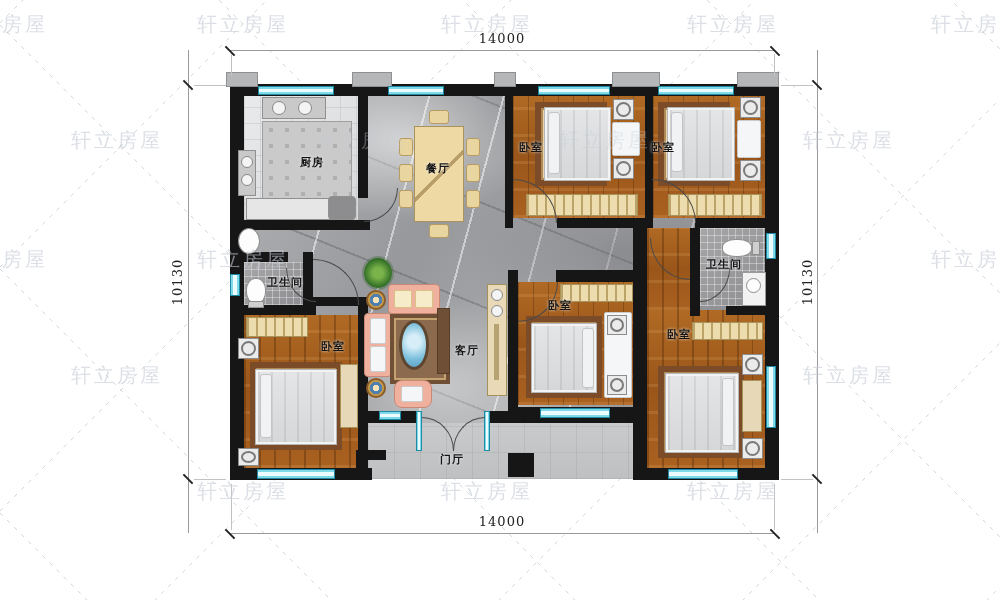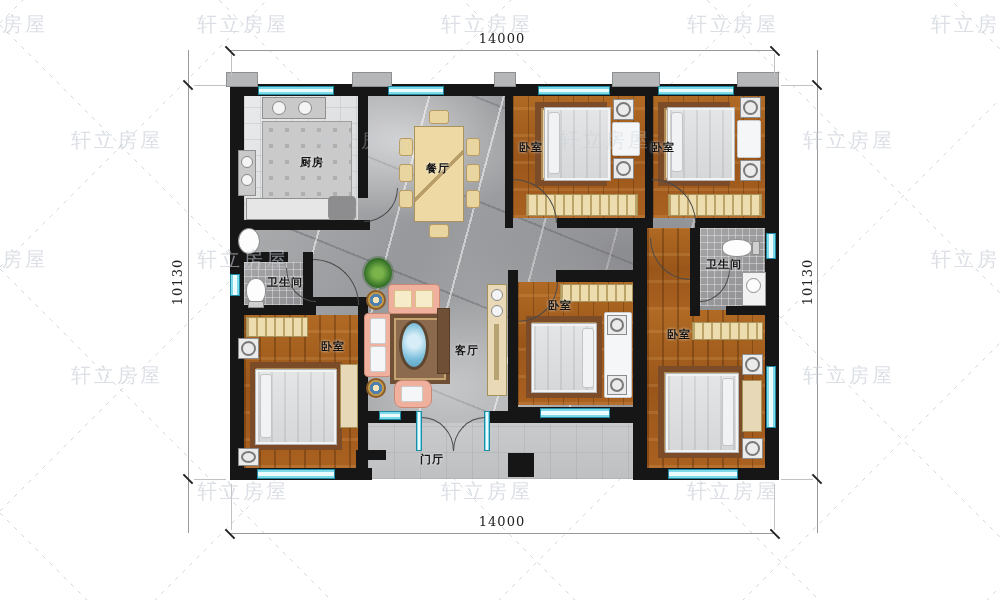--- a/index.html
+++ b/index.html
@@ -270,21 +270,21 @@
   <div class="lbl" style="left:312px;top:162px">厨房</div>
   <div class="lbl" style="left:438px;top:168px">餐厅</div>
   <div class="lbl" style="left:531px;top:147px">卧室</div>
   <div class="lbl" style="left:663px;top:147px">卧室</div>
   <div class="lbl" style="left:285px;top:282px">卫生间</div>
   <div class="lbl" style="left:333px;top:346px">卧室</div>
   <div class="lbl" style="left:467px;top:350px">客厅</div>
   <div class="lbl" style="left:560px;top:305px">卧室</div>
   <div class="lbl" style="left:724px;top:264px">卫生间</div>
   <div class="lbl" style="left:679px;top:334px">卧室</div>
-  <div class="lbl" style="left:432px;top:459px">门厅</div>
+  <div class="lbl" style="left:452px;top:459px">门厅</div>
 
   <div class="dline" style="left:230px;top:50px;width:545px;height:1px"></div>
   <div class="tick" style="left:230px;top:51px"></div>
   <div class="tick" style="left:775px;top:51px"></div>
   <div class="xline" style="left:231px;top:54px;width:1px;height:22px"></div>
   <div class="xline" style="left:774px;top:54px;width:1px;height:22px"></div>
   <div class="dimt" style="left:502px;top:38px">14000</div>
 
   <div class="dline" style="left:230px;top:533px;width:545px;height:1px"></div>
   <div class="tick" style="left:230px;top:534px"></div>

